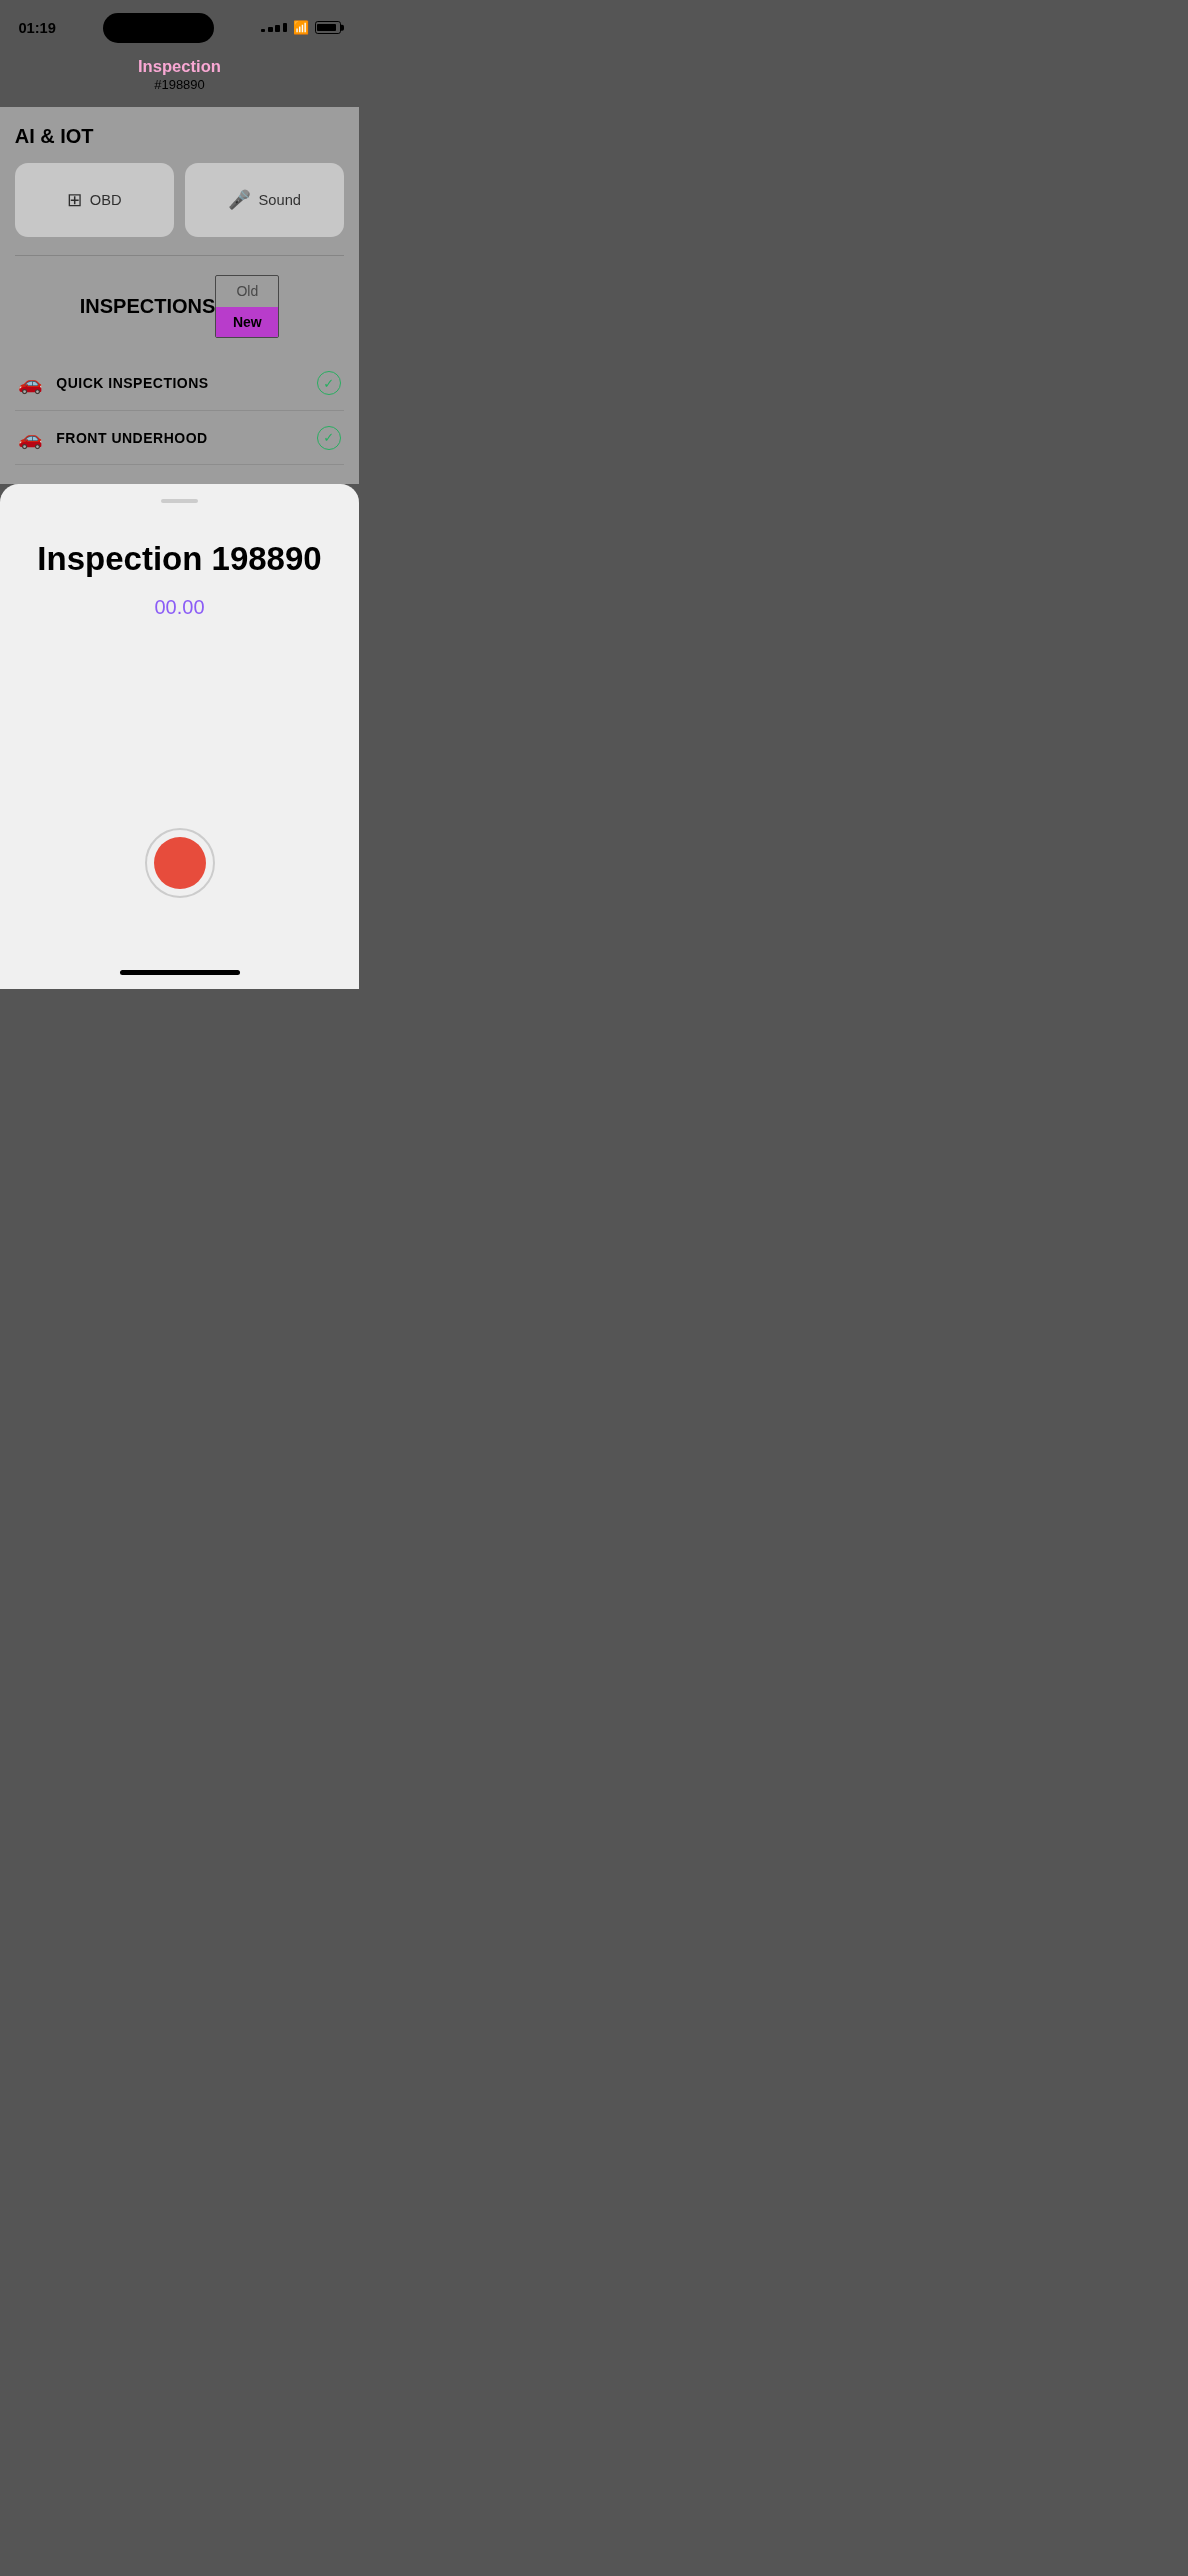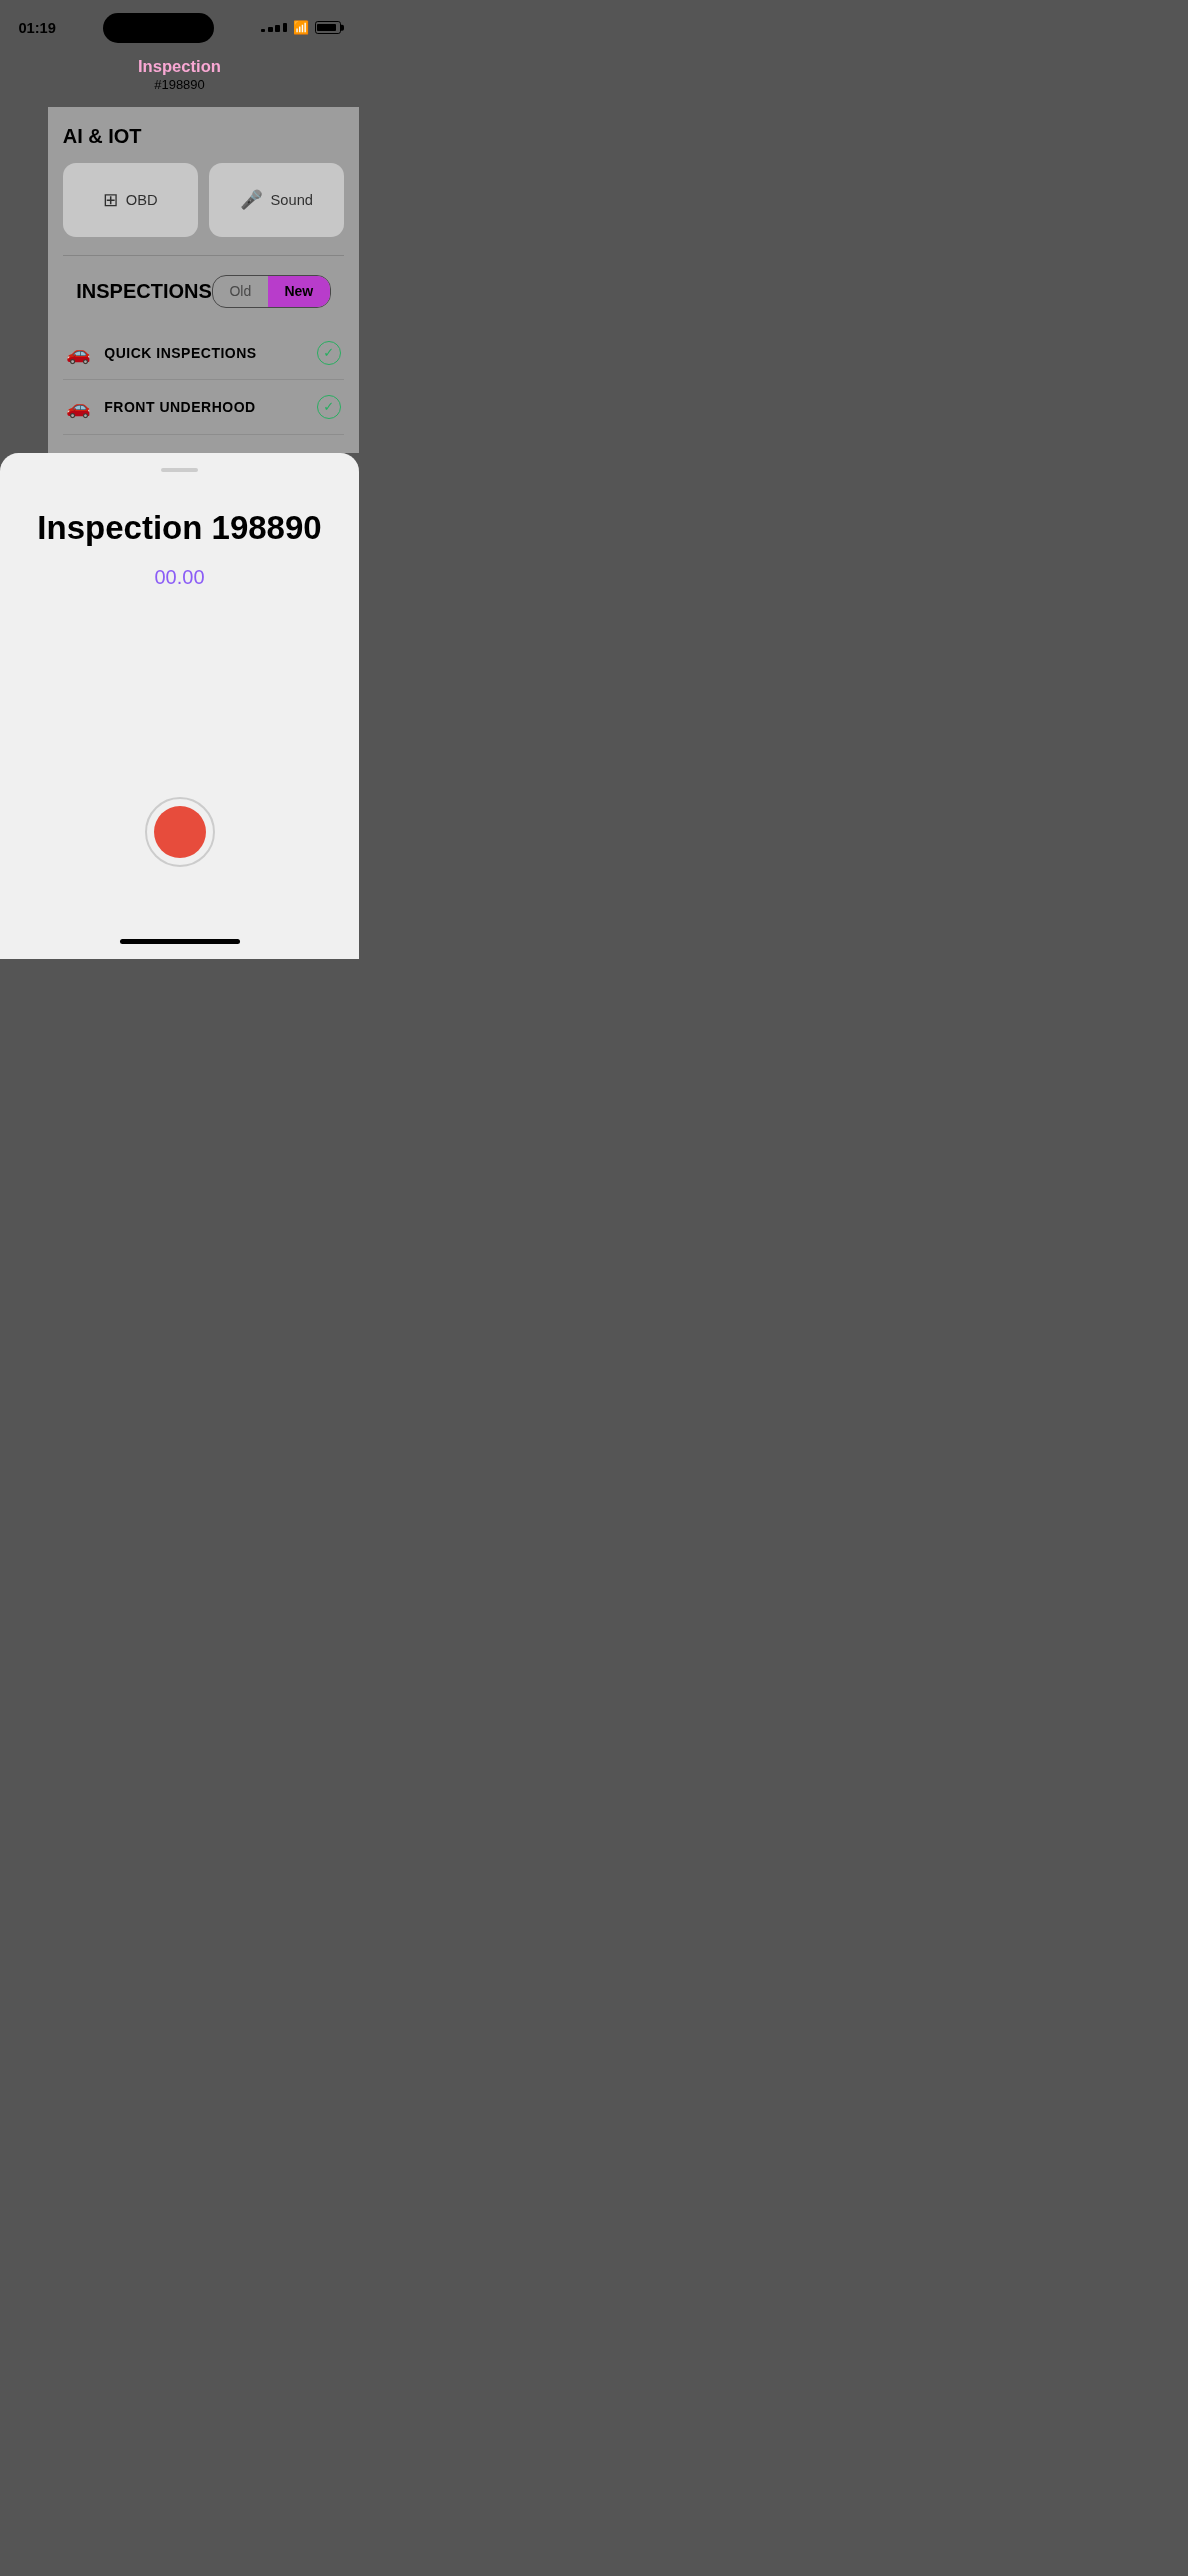--- a/index.html
+++ b/index.html
@@ -94,21 +94,20 @@
     .nav-subtitle {
       font-size: 13px;
       color: #000;
     }
 
     
     .main-content {
       background: rgba(200, 200, 200, 0.85);
       padding: 18.4px 14.7px;
       filter: brightness(0.85);
-      margin-left: 48px;
     }
 
     .section-title {
       font-size: 20px;
       font-weight: 700;
       color: #000;
       margin-bottom: 14.7px;
     }
 
     .ai-iot-grid {
@@ -151,22 +150,23 @@
 
     .inspections-title {
       font-size: 20px;
       font-weight: 700;
       color: #000;
     }
 
     .toggle-group {
       display: flex;
       border: 1.4px solid #555;
-      border-radius: 14px;
+      border-radius: 2px;
       overflow: hidden;
+      flex-direction: column;
     }
 
     .toggle-btn {
       padding: 7.4px 16.6px;
       font-size: 14px;
       font-weight: 500;
       color: #555;
       background: transparent;
       border: none;
       cursor: pointer;

